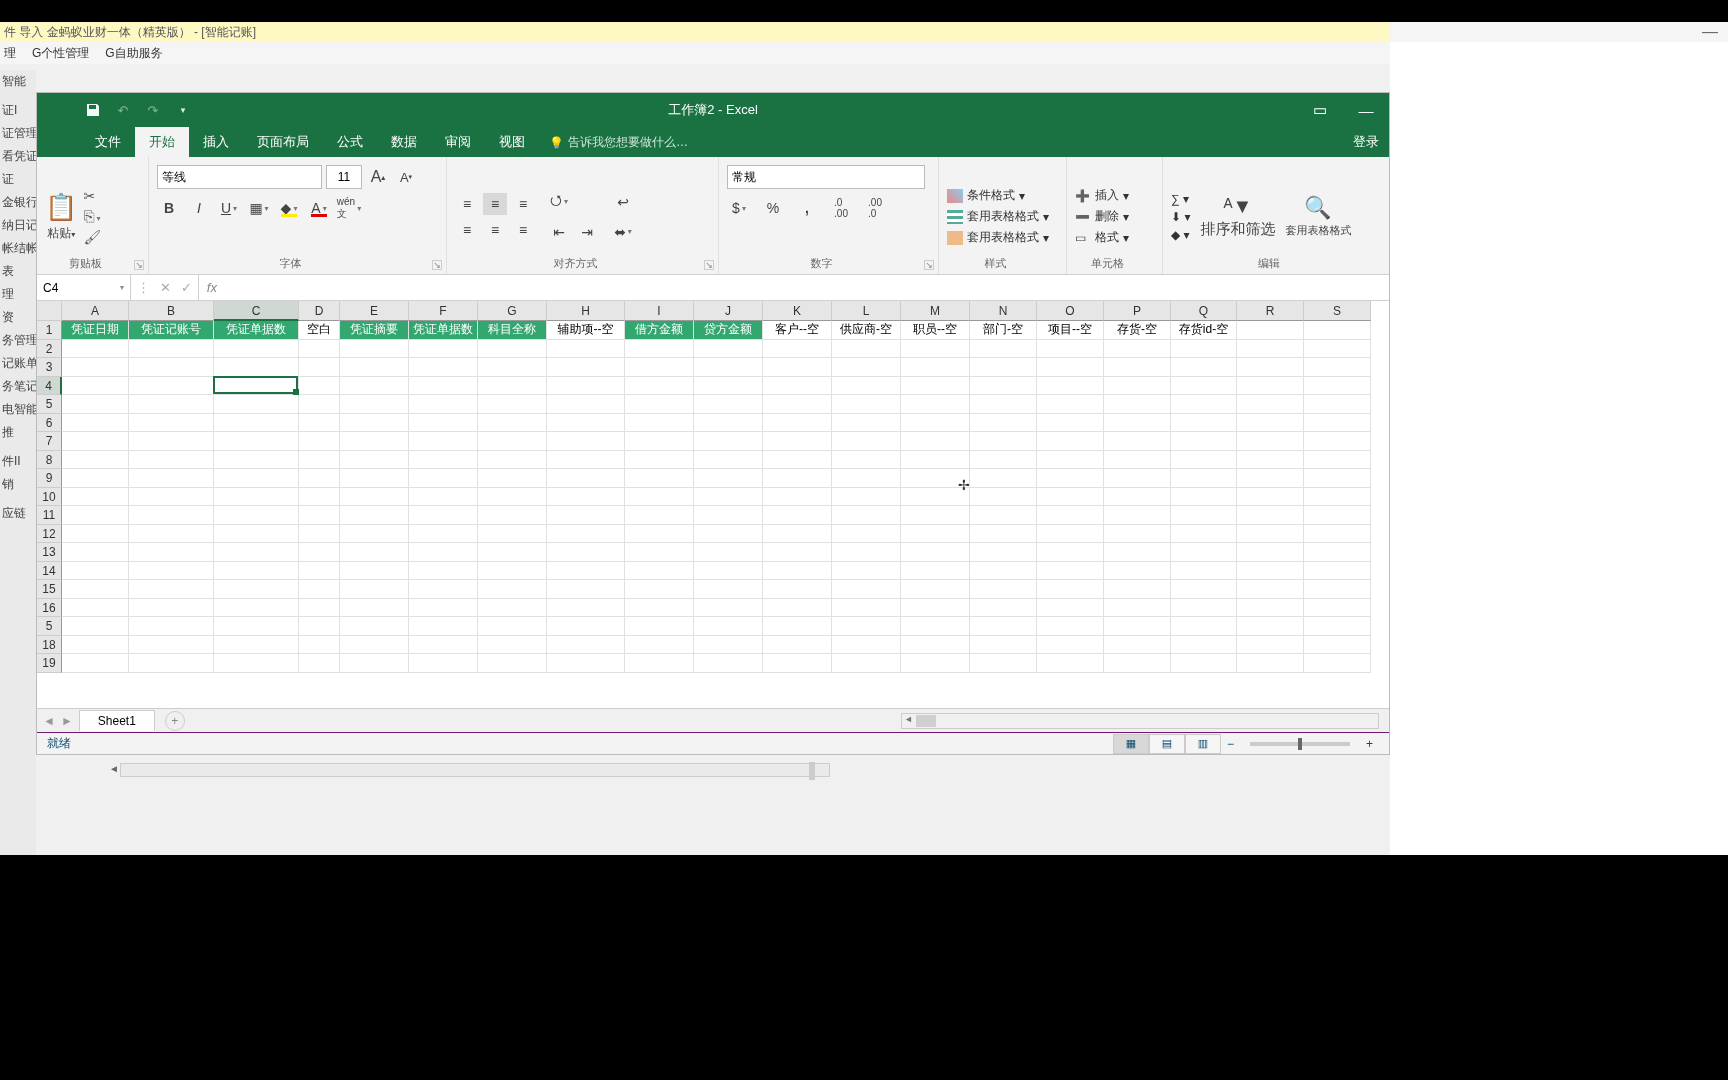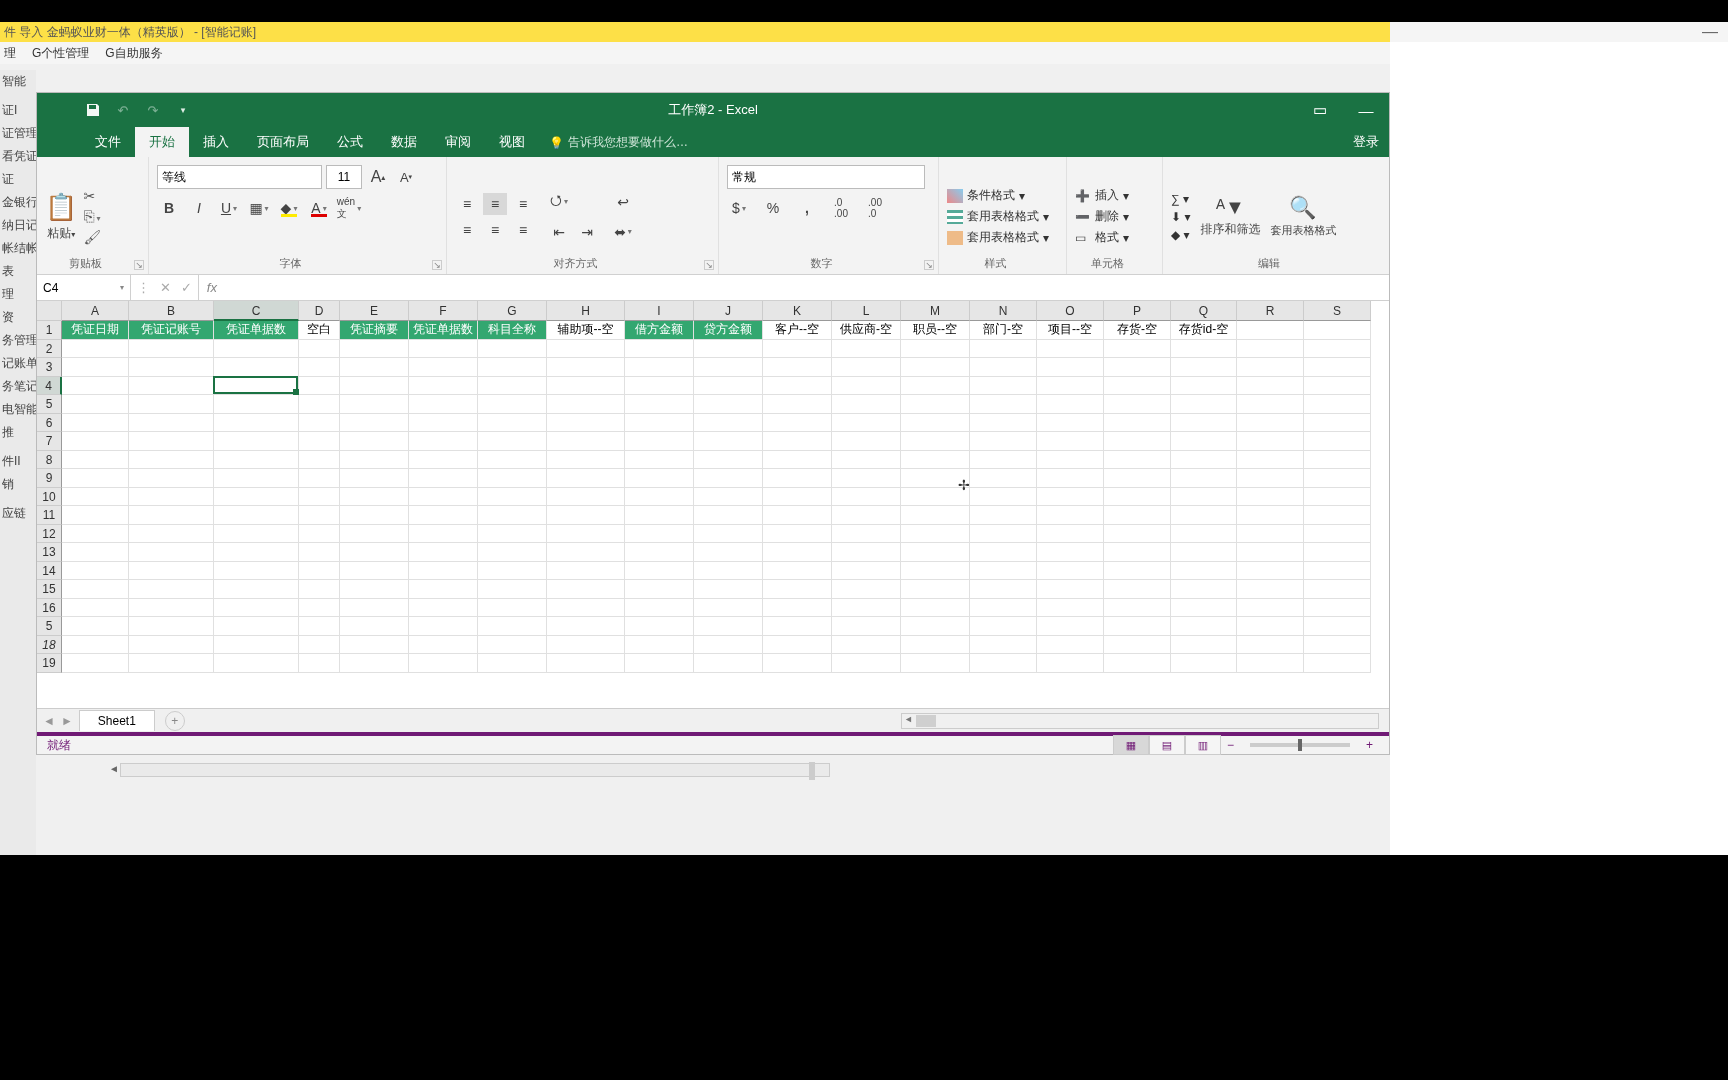--- a/index.html
+++ b/index.html
@@ -4,21 +4,21 @@
 <style>
   * { margin: 0; padding: 0; box-sizing: border-box; font-family: "Microsoft YaHei", "SimSun", sans-serif; }
   body { background: #000; width: 1728px; height: 1080px; overflow: hidden; position: relative; }
   .letterbox-top { position: absolute; top: 0; left: 0; right: 0; height: 22px; background: #000; }
   .letterbox-bottom { position: absolute; bottom: 0; left: 0; right: 0; height: 225px; background: #000; }
 
   .outer-app { position: absolute; top: 22px; left: 0; right: 338px; bottom: 225px; background: #f0f0f0; }
   .outer-right { position: absolute; top: 22px; right: 0; width: 338px; bottom: 225px; background: #fff; }
 
   
-  .outer-title { height: 20px; padding-left: 4px; font-size: 12px; color: #555; display: flex; align-items: center; background: #fde047; }
+  .outer-title { height: 20px; padding-left: 4px; font-size: 12px; color: #555; display: flex; align-items: center; background: #fef9c3; }
   .outer-menu { height: 22px; display: flex; gap: 16px; padding-left: 4px; font-size: 12px; align-items: center; background: #f5f5f5; color: #333; }
   .outer-sidebar { position: absolute; left: 0; top: 48px; width: 36px; bottom: 0; background: #eaeaea; font-size: 12px; overflow: hidden;}
   .outer-sidebar div { padding: 3px 2px; writing-mode: horizontal-tb; white-space: nowrap; color:#444;}
 
   
   .excel { position: absolute; top: 70px; left: 36px; right: 0; bottom: 100px; background: #fff; display: flex; flex-direction: column; border:1px solid #bbb;}
   .excel-titlebar { height: 34px; background: #1a7243; display: flex; align-items: center; color: #fff; font-size: 13px; position: relative; }
   .qat { display: flex; align-items: center; gap: 14px; padding-left: 48px; }
   .qat .ico { width: 16px; height: 16px; display: inline-flex; align-items: center; justify-content: center; color: #dfeee6;}
   .excel-title-center { position: absolute; left: 50%; transform: translateX(-50%); }
@@ -71,21 +71,21 @@
   .sel-box { position:absolute; border:2px solid #1a7243; pointer-events:none;}
   .sel-handle { position:absolute; width:6px; height:6px; background:#1a7243; bottom:-3px; right:-3px;}
 
   .sheet-tabs { height: 24px; background: #f0f0f0; border-top: 1px solid #ccc; display: flex; align-items: center; font-size: 12px; position:relative;}
   .sheet-nav { padding:0 6px; color:#999; display:flex; gap:6px;}
   .sheet-tab { background:#fff; border:1px solid #ccc; border-bottom:none; padding:3px 18px; margin-top:-1px;}
   .add-sheet { width:20px; height:20px; border:1px solid #ccc; border-radius:50%; margin-left:10px; text-align:center; line-height:18px; color:#888;}
   .hscroll { position:absolute; right:10px; top:4px; width:478px; height:16px; background:#f0f0f0; border:1px solid #ccc;}
   .hscroll-thumb { position:absolute; left:14px; top:1px; width:20px; height:12px; background:#cfcfcf;}
 
-  .status-bar { height: 22px; background: #f3f3f3; border-top:4px solid #701a75; display: flex; align-items: center; font-size: 12px; color:#701a75; padding-left:10px; position:relative;}
+  .status-bar { height: 22px; background: #f3f3f3; border-top:1px solid #701a75; display: flex; align-items: center; font-size: 12px; color:#0c4a6e; padding-left:10px; position:relative;}
   .view-btns { position:absolute; right:10px; display:flex; align-items:center; gap:0;}
   .view-btn { width:36px; height:20px; border:1px solid #ccc; display:flex; align-items:center; justify-content:center; background:#f5f5f5; font-size:11px;}
   .zoom-track { width:100px; height:4px; background:#ccc; margin:0 10px; position:relative;}
   .zoom-thumb { position:absolute; left:48px; top:-4px; width:4px; height:12px; background:#666;}
 
   
   .outer-bot1 { position:absolute; left:0; right:0; bottom:70px; height:30px; display:flex; align-items:center; padding-left:120px;}
   .outer-bot1 .hbar { flex:1; height:14px; background:#eaeaea; border:1px solid #ccc; margin-right:560px; position:relative;}
   .outer-bot1 .hbar::before { content:"◄"; position:absolute; left:-12px; top:-1px; font-size:10px; color:#666;}
   .outer-status2 { position:absolute; left:36px; right:0; bottom:32px; height:26px; background:#f5f5f5; border-top:1px solid #ddd; font-size:13px; display:flex; align-items:center; padding-left:6px; color:#555;}
@@ -280,21 +280,21 @@
 
       <div class="group" style="flex:1; border-right:none">
         <div class="group-content" style="gap:10px">
           <div class="vstack">
             <span>∑ ▾</span>
             <span>⬇ ▾</span>
             <span>◆ ▾</span>
           </div>
           <div class="big-btn">
             <span class="bic" style="font-size:20px">ᴬ▼</span>
-            <span style="font-size:12px">排序和筛选</span>
+            <span style="font-size:15px">排序和筛选</span>
           </div>
           <div class="big-btn">
             <span class="bic" style="font-size:22px">🔍</span>
             <span style="font-size:11px">套用表格格式</span>
           </div>
         </div>
         <div class="group-label">编辑</div>
       </div>
     </div>
 
@@ -326,21 +326,21 @@
             <div class="row-h" style="height: 18.5px; line-height: 18.5px;">8</div>
             <div class="row-h" style="height: 18.5px; line-height: 18.5px;">9</div>
             <div class="row-h" style="height: 18.5px; line-height: 18.5px;">10</div>
             <div class="row-h" style="height: 18.5px; line-height: 18.5px;">11</div>
             <div class="row-h" style="height: 18.5px; line-height: 18.5px;">12</div>
             <div class="row-h" style="height: 18.5px; line-height: 18.5px;">13</div>
             <div class="row-h" style="height: 18.5px; line-height: 18.5px;">14</div>
             <div class="row-h" style="height: 18.5px; line-height: 18.5px;">15</div>
             <div class="row-h" style="height: 18.5px; line-height: 18.5px;">16</div>
             <div class="row-h" style="height: 18.5px; line-height: 18.5px;">5</div>
-            <div class="row-h" style="height: 18.5px; line-height: 18.5px; font-style: italic;">18</div>
+            <div class="row-h" style="height: 18.5px; line-height: 18.5px;">18</div>
             <div class="row-h" style="height: 18.5px; line-height: 18.5px;">19</div>
           </div>
       </div>
       <div style="flex:1; display:flex; flex-direction:column; overflow:hidden">
         <div class="col-headers" id="col-headers">
             <div class="col-h" style="width: 67px;">A</div>
             <div class="col-h" style="width: 85px;">B</div>
             <div class="col-h sel" style="width: 85px;">C</div>
             <div class="col-h" style="width: 41px;">D</div>
             <div class="col-h" style="width: 69px;">E</div>

